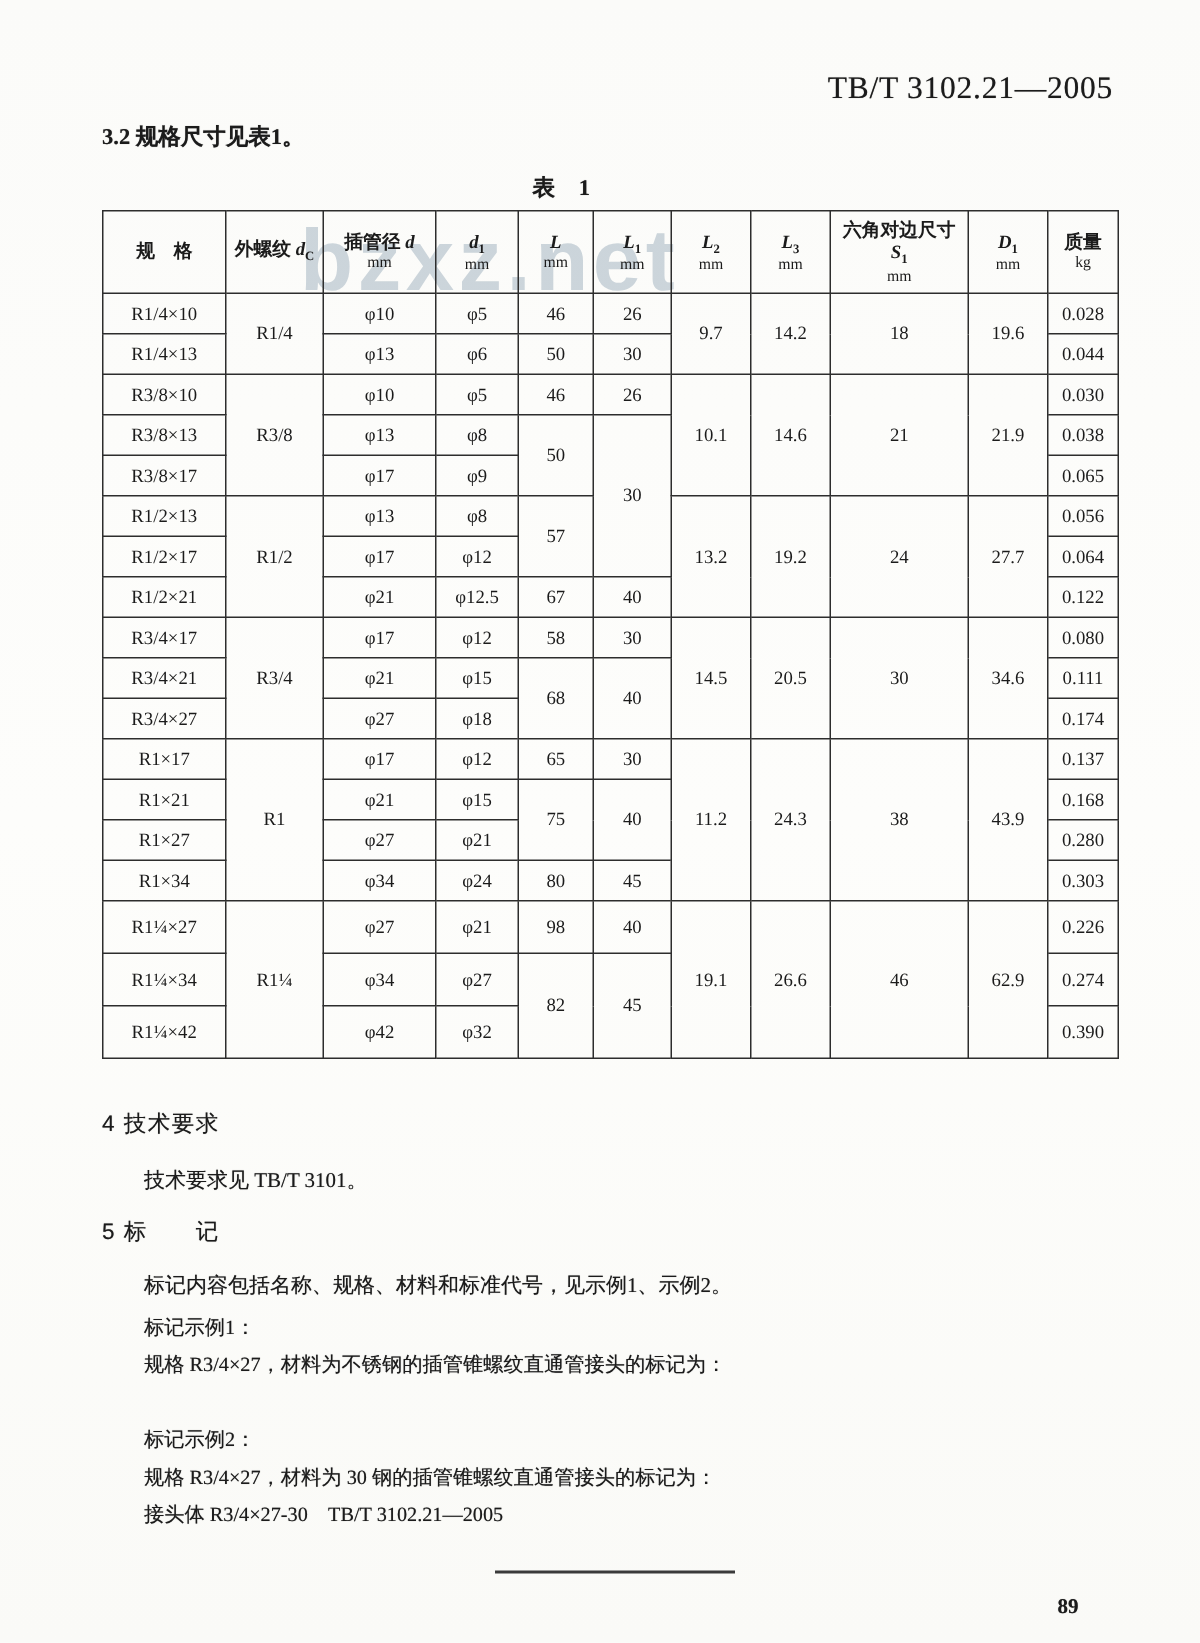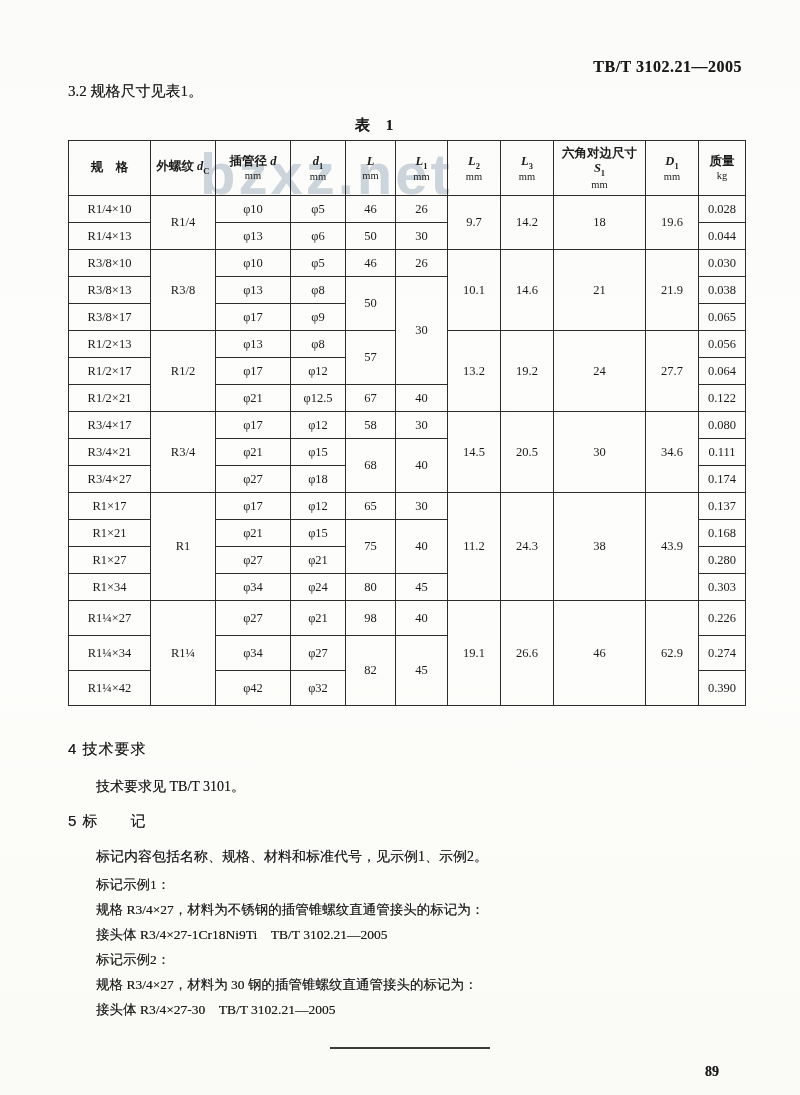--- a/index.html
+++ b/index.html
@@ -5,22 +5,22 @@
   html,body{margin:0;padding:0;}
   body{
     width:800px;height:1095px;position:relative;
     background:#fcfcfa;
     font-family:"Liberation Serif","DejaVu Serif",serif;
     color:#1b1b1b;
     overflow:hidden;
   }
   .page{position:absolute;inset:0;background:linear-gradient(180deg,#fbfbf9 0%,#fdfdfb 50%,#fafaf7 100%);}
   .scan-text{text-shadow:0 0 .5px rgba(0,0,0,.55);}
-  .std-ref{position:absolute;top:58px;right:58px;font-size:16px;font-weight:bold;letter-spacing:.5px;}
-  .sec32{position:absolute;top:82px;left:68px;font-size:15px;font-weight:400;}
+  .std-ref{position:absolute;top:46px;right:58px;font-size:21px;font-weight:normal;letter-spacing:.5px;}
+  .sec32{position:absolute;top:82px;left:68px;font-size:15px;font-weight:700;}
   .tbl-caption{position:absolute;top:116px;left:355px;width:110px;text-align:left;font-size:15px;font-weight:bold;letter-spacing:6px;}
   .watermark{
     position:absolute;top:140px;left:200px;z-index:1;
     font-family:"Liberation Sans","DejaVu Sans",sans-serif;
     font-size:58px;font-weight:bold;letter-spacing:3px;
     color:rgba(125,150,168,.38);user-select:none;
   }
   table.spec{
     position:absolute;top:140px;left:68px;width:677px;z-index:2;
     border-collapse:collapse;table-layout:fixed;
@@ -288,21 +288,20 @@
   </table>
 
   <div class="s-title scan-text" style="top:740px">4  技术要求</div>
   <div class="s-body scan-text" style="top:778px">技术要求见 TB/T 3101。</div>
 
   <div class="s-title scan-text" style="top:812px">5  标　　记</div>
   <div class="s-body scan-text" style="top:848px">标记内容包括名称、规格、材料和标准代号，见示例1、示例2。</div>
 
   <div class="ex-line scan-text" style="top:876px">标记示例1：</div>
   <div class="ex-line scan-text" style="top:901px">规格 R3/4×27，材料为不锈钢的插管锥螺纹直通管接头的标记为：</div>
-  <div class="ex-line scan-text" style="top:926px">接头体 R3/4×27-1Cr18Ni9Ti　TB/T 3102.21—2005</div>
   <div class="ex-line scan-text" style="top:951px">标记示例2：</div>
   <div class="ex-line scan-text" style="top:976px">规格 R3/4×27，材料为 30 钢的插管锥螺纹直通管接头的标记为：</div>
   <div class="ex-line scan-text" style="top:1001px">接头体 R3/4×27-30　TB/T 3102.21—2005</div>
 
   <div class="bottom-rule"></div>
   <div class="page-num scan-text">89</div>
 
 </div>
 
 </body></html>

